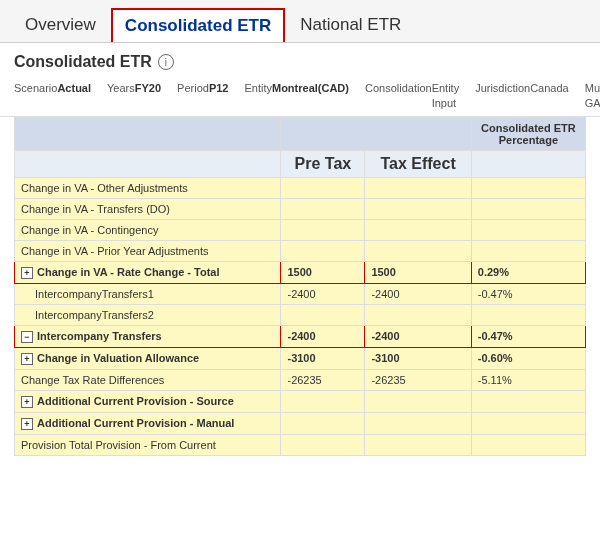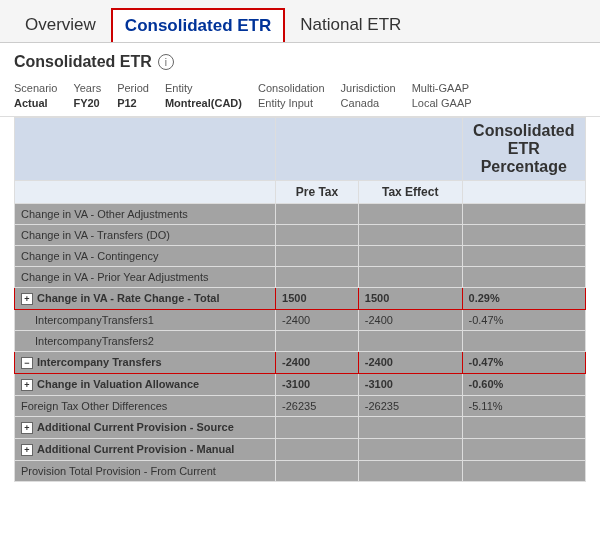--- a/index.html
+++ b/index.html
@@ -67,21 +67,21 @@
       display: flex;
       padding: 4px 14px;
       gap: 16px;
       font-size: 11px;
       color: #333;
       border-bottom: 1px solid #ddd;
       background: #fff;
     }
     .filter-item {
       display: flex;
-      flex-direction: column;
+      flex-direction: row;
       line-height: 1.4;
     }
     .filter-label { color: #555; }
     .filter-value { font-weight: bold; }
 
     
     .table-wrapper {
       padding: 0 14px;
     }
     table {
@@ -100,31 +100,31 @@
       text-align: center;
       color: #333;
     }
     td {
       color: #333;
     }
 
     
     .col-header-row th {
       background: #d0daea;
-      font-size: 16px;
+      font-size: 11px;
     }
 
     
     .sub-header-row th {
       background: #e8eef6;
-      font-size: 12px;
-    }
-
-    
-    .data-row td { background: #a3a3a3; }
+      font-size: 16px;
+    }
+
+    
+    .data-row td { background: #fef9c3; }
 
     .row-label { text-align: left; }
     .row-num { }
 
     
     .bold-row td { font-weight: bold; }
     .bold-row.highlighted td {
       border: 1.5px solid #c00;
       margin-left: 36px;
     }
@@ -255,21 +255,21 @@
           <td class="row-num">-2400</td>
           <td class="row-num">-0.47%</td>
         </tr>
         <tr class="data-row bold-row">
           <td class="row-label"><span class="expand-icon">+</span>Change in Valuation Allowance</td>
           <td class="row-num">-3100</td>
           <td class="row-num">-3100</td>
           <td class="row-num">-0.60%</td>
         </tr>
         <tr class="data-row">
-          <td class="row-label">Foreign Tax Other Differences</td>
+          <td class="row-label">Change Tax Rate Differences</td>
           <td class="row-num">-26235</td>
           <td class="row-num">-26235</td>
           <td class="row-num">-5.11%</td>
         </tr>
         <tr class="data-row bold-row">
           <td class="row-label"><span class="expand-icon">+</span>Additional Current Provision - Source</td>
           <td class="row-num"></td>
           <td class="row-num"></td>
           <td class="row-num"></td>
         </tr>

